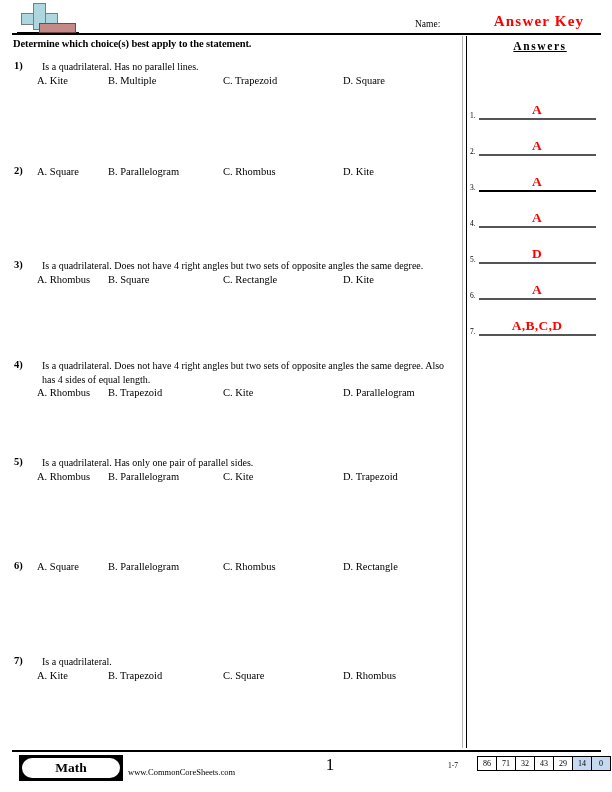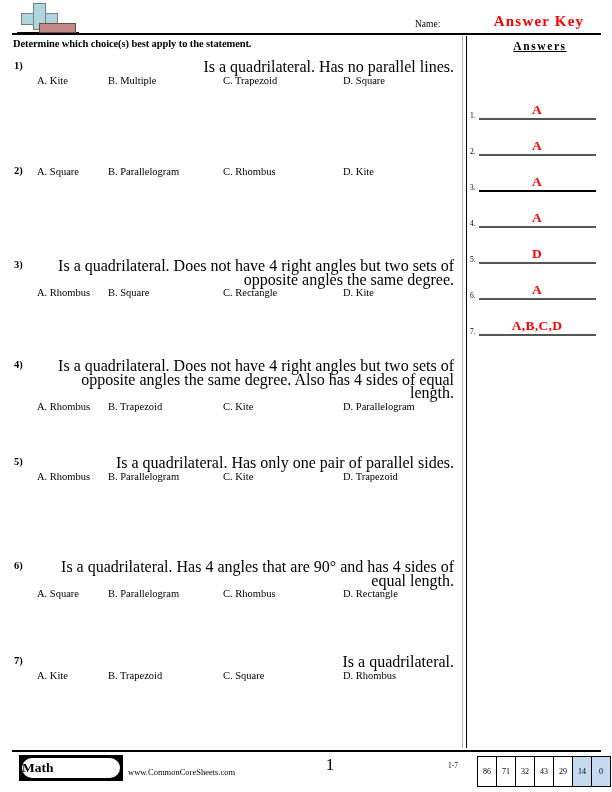--- a/index.html
+++ b/index.html
@@ -139,23 +139,22 @@
   .q-num {
     position: absolute;
     left: 0; top: 0;
     width: 22px;
     text-align: left;
     font-size: 10.5px;
     font-weight: bold;
   }
   .q-stem {
     margin-left: 28px;
-    font-size: 16px;
+    font-size: 10px;
     line-height: 13.5px;
-    text-align: right;
   }
   .q-choices {
     margin-left: 23px;
     margin-top: 1px;
     position: relative;
     height: 14px;
     font-size: 10.5px;
   }
   .choice {
     position: absolute;
@@ -228,21 +227,21 @@
   #math-badge .pill {
     position: absolute;
     left: 3px; top: 3px;
     width: 98px; height: 20px;
     background: #ffffff;
     border-radius: 10px;
   }
   #math-badge .pill span {
     display: block;
     width: 98px;
-    text-align: left;
+    text-align: center;
     line-height: 20px;
     font-size: 13.5px;
     font-weight: bold;
   }
   #site-url {
     position: absolute;
     left: 128px; top: 767px;
     font-size: 8.5px;
   }
   #page-number {
@@ -261,21 +260,21 @@
     position: absolute;
     left: 477px; top: 756px;
     border-collapse: collapse;
   }
   #score-table td {
     border: 1px solid #000000;
     width: 16px;
     height: 13px;
     text-align: center;
     font-size: 8px;
-    padding: 8px 1px;
+    padding: 0 1px;
     line-height: 13px;
   }
   #score-table td.hl {
     background: #c5d9f1;
   }
 </style>
 </head>
 <body>
 
 <div id="header">
@@ -345,21 +344,20 @@
       <div class="q-stem">Is a quadrilateral. Has only one pair of parallel sides.</div>
       <div class="q-choices">
         <div class="choice c0">A. Rhombus</div>
         <div class="choice c1">B. Parallelogram</div>
         <div class="choice c2">C. Kite</div>
         <div class="choice c3">D. Trapezoid</div>
       </div>
     </div>
     <div class="question" style="position: absolute; left: 0px; top: 500px; width: 440px;">
       <div class="q-num">6)</div>
-      <div class="q-stem">Is a quadrilateral. Has 4 angles that are 90° and has 4 sides of equal length.</div>
       <div class="q-choices">
         <div class="choice c0">A. Square</div>
         <div class="choice c1">B. Parallelogram</div>
         <div class="choice c2">C. Rhombus</div>
         <div class="choice c3">D. Rectangle</div>
       </div>
     </div>
     <div class="question" style="position: absolute; left: 0px; top: 595px; width: 440px;">
       <div class="q-num">7)</div>
       <div class="q-stem">Is a quadrilateral.</div>

